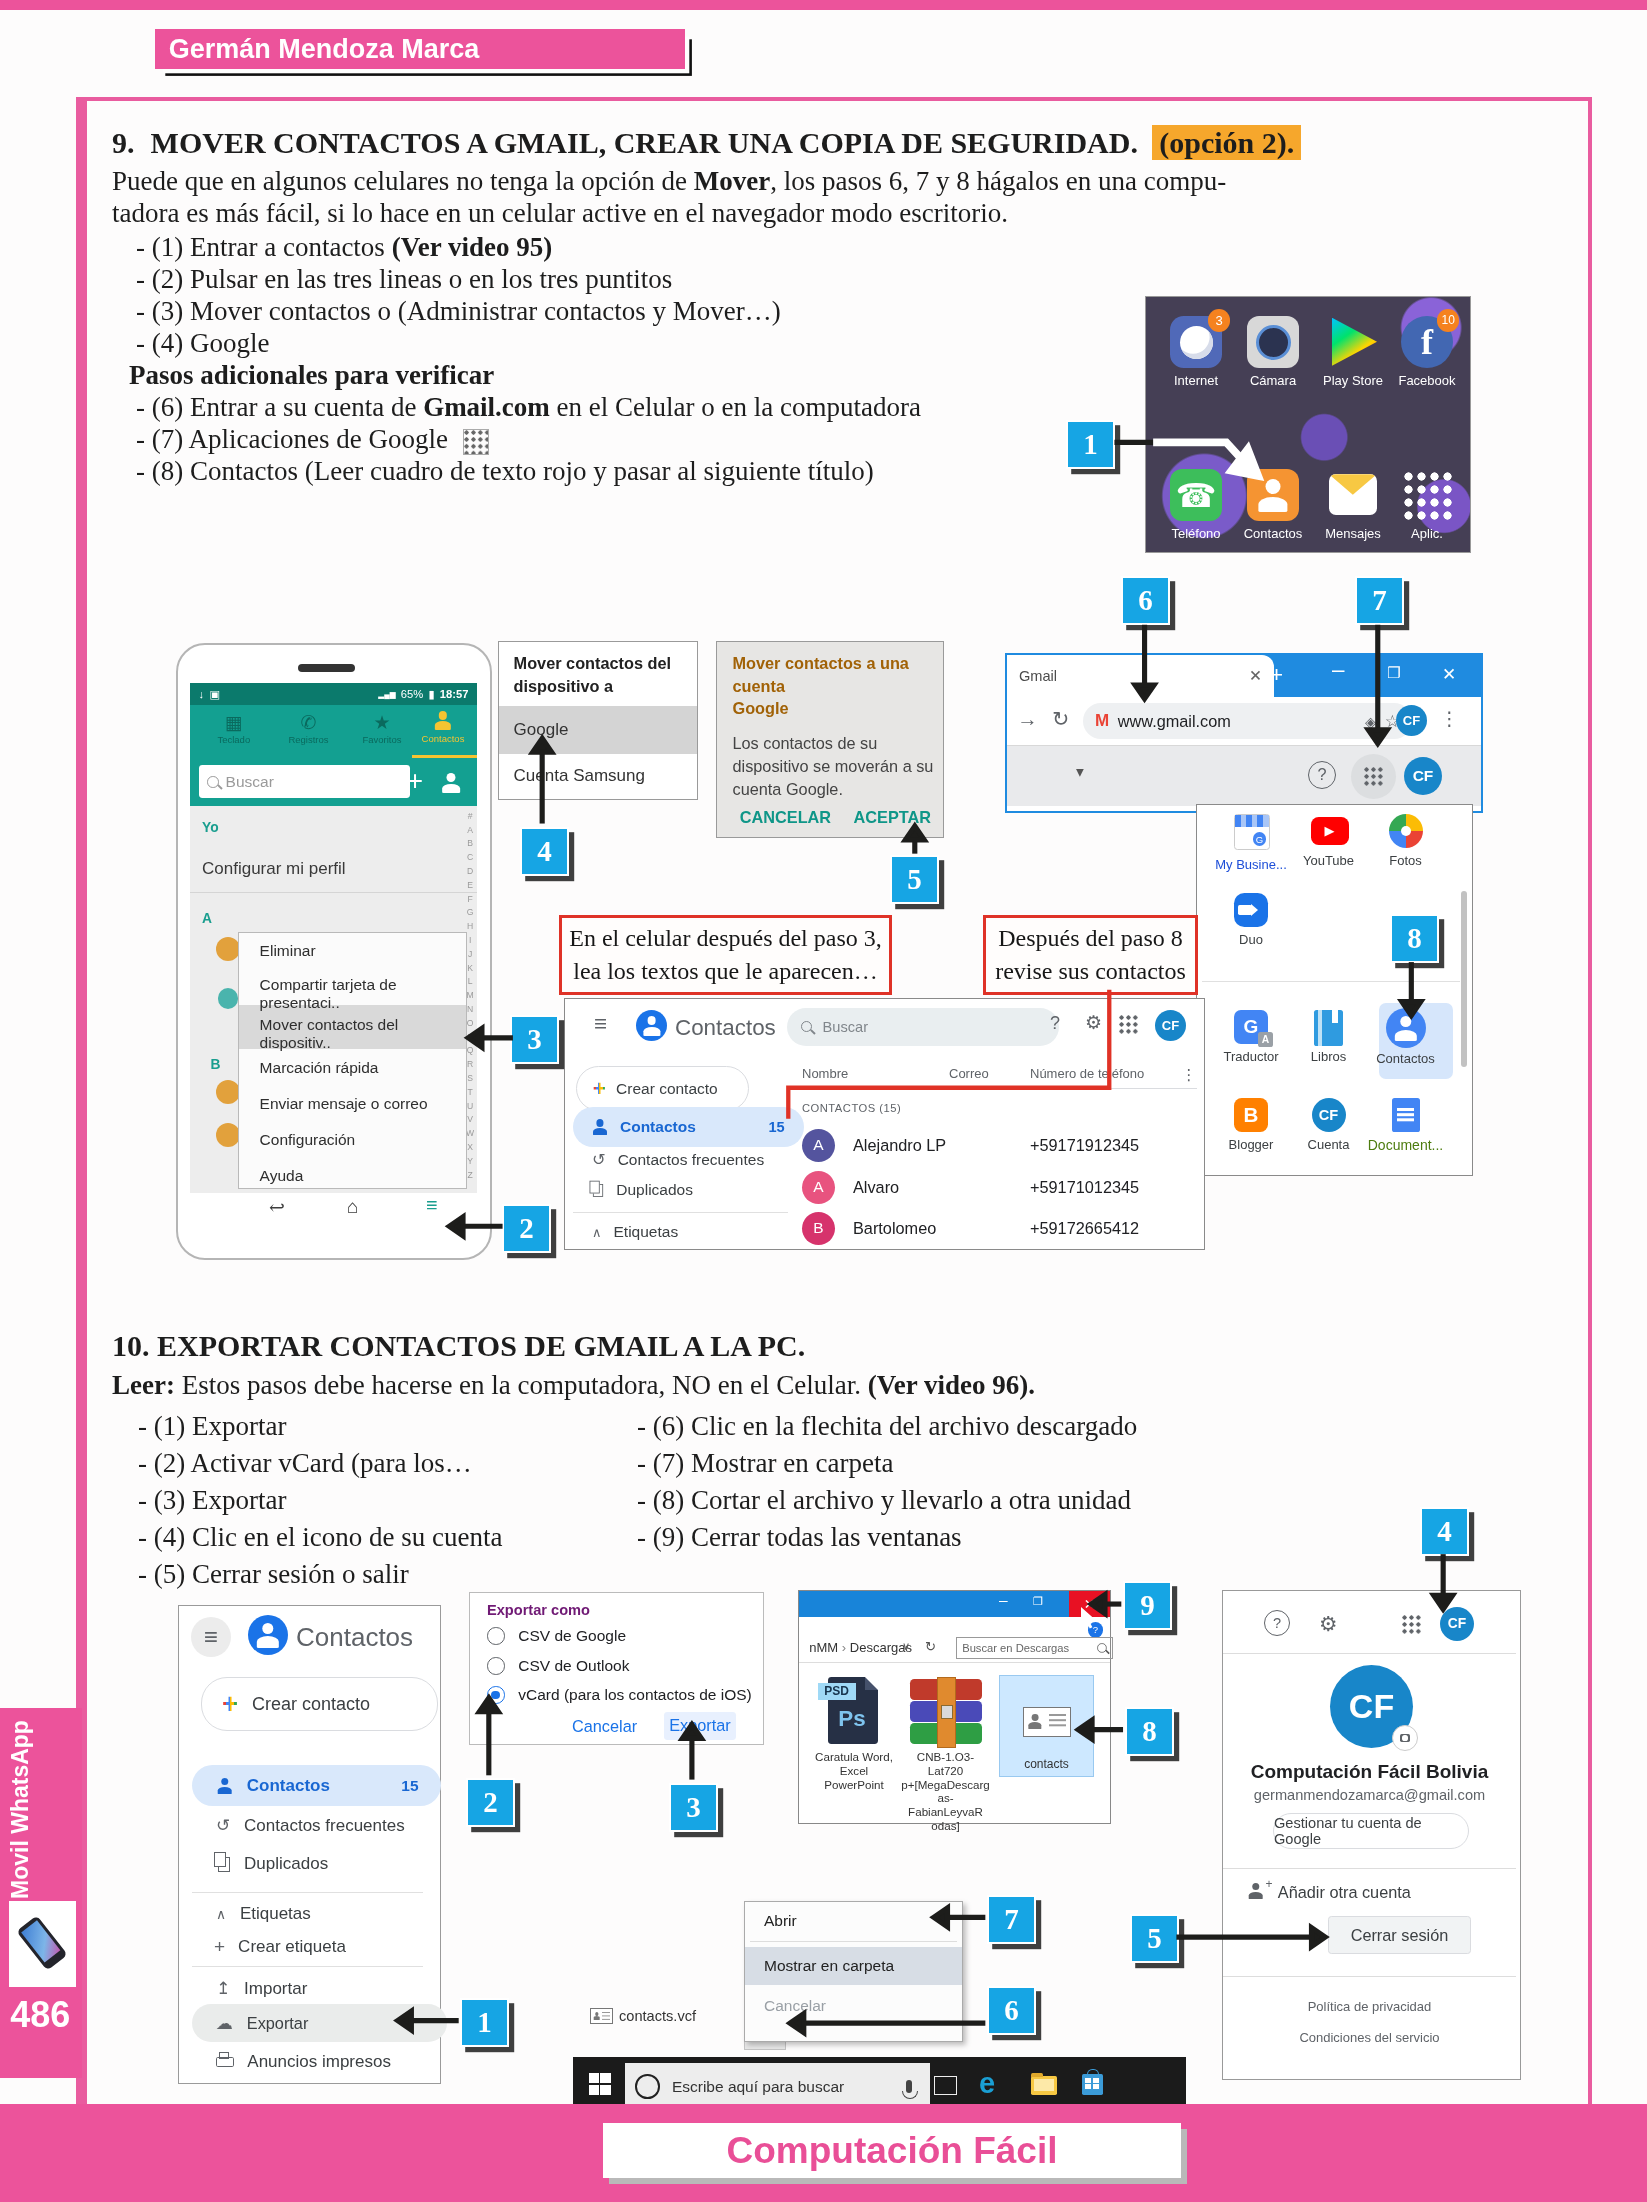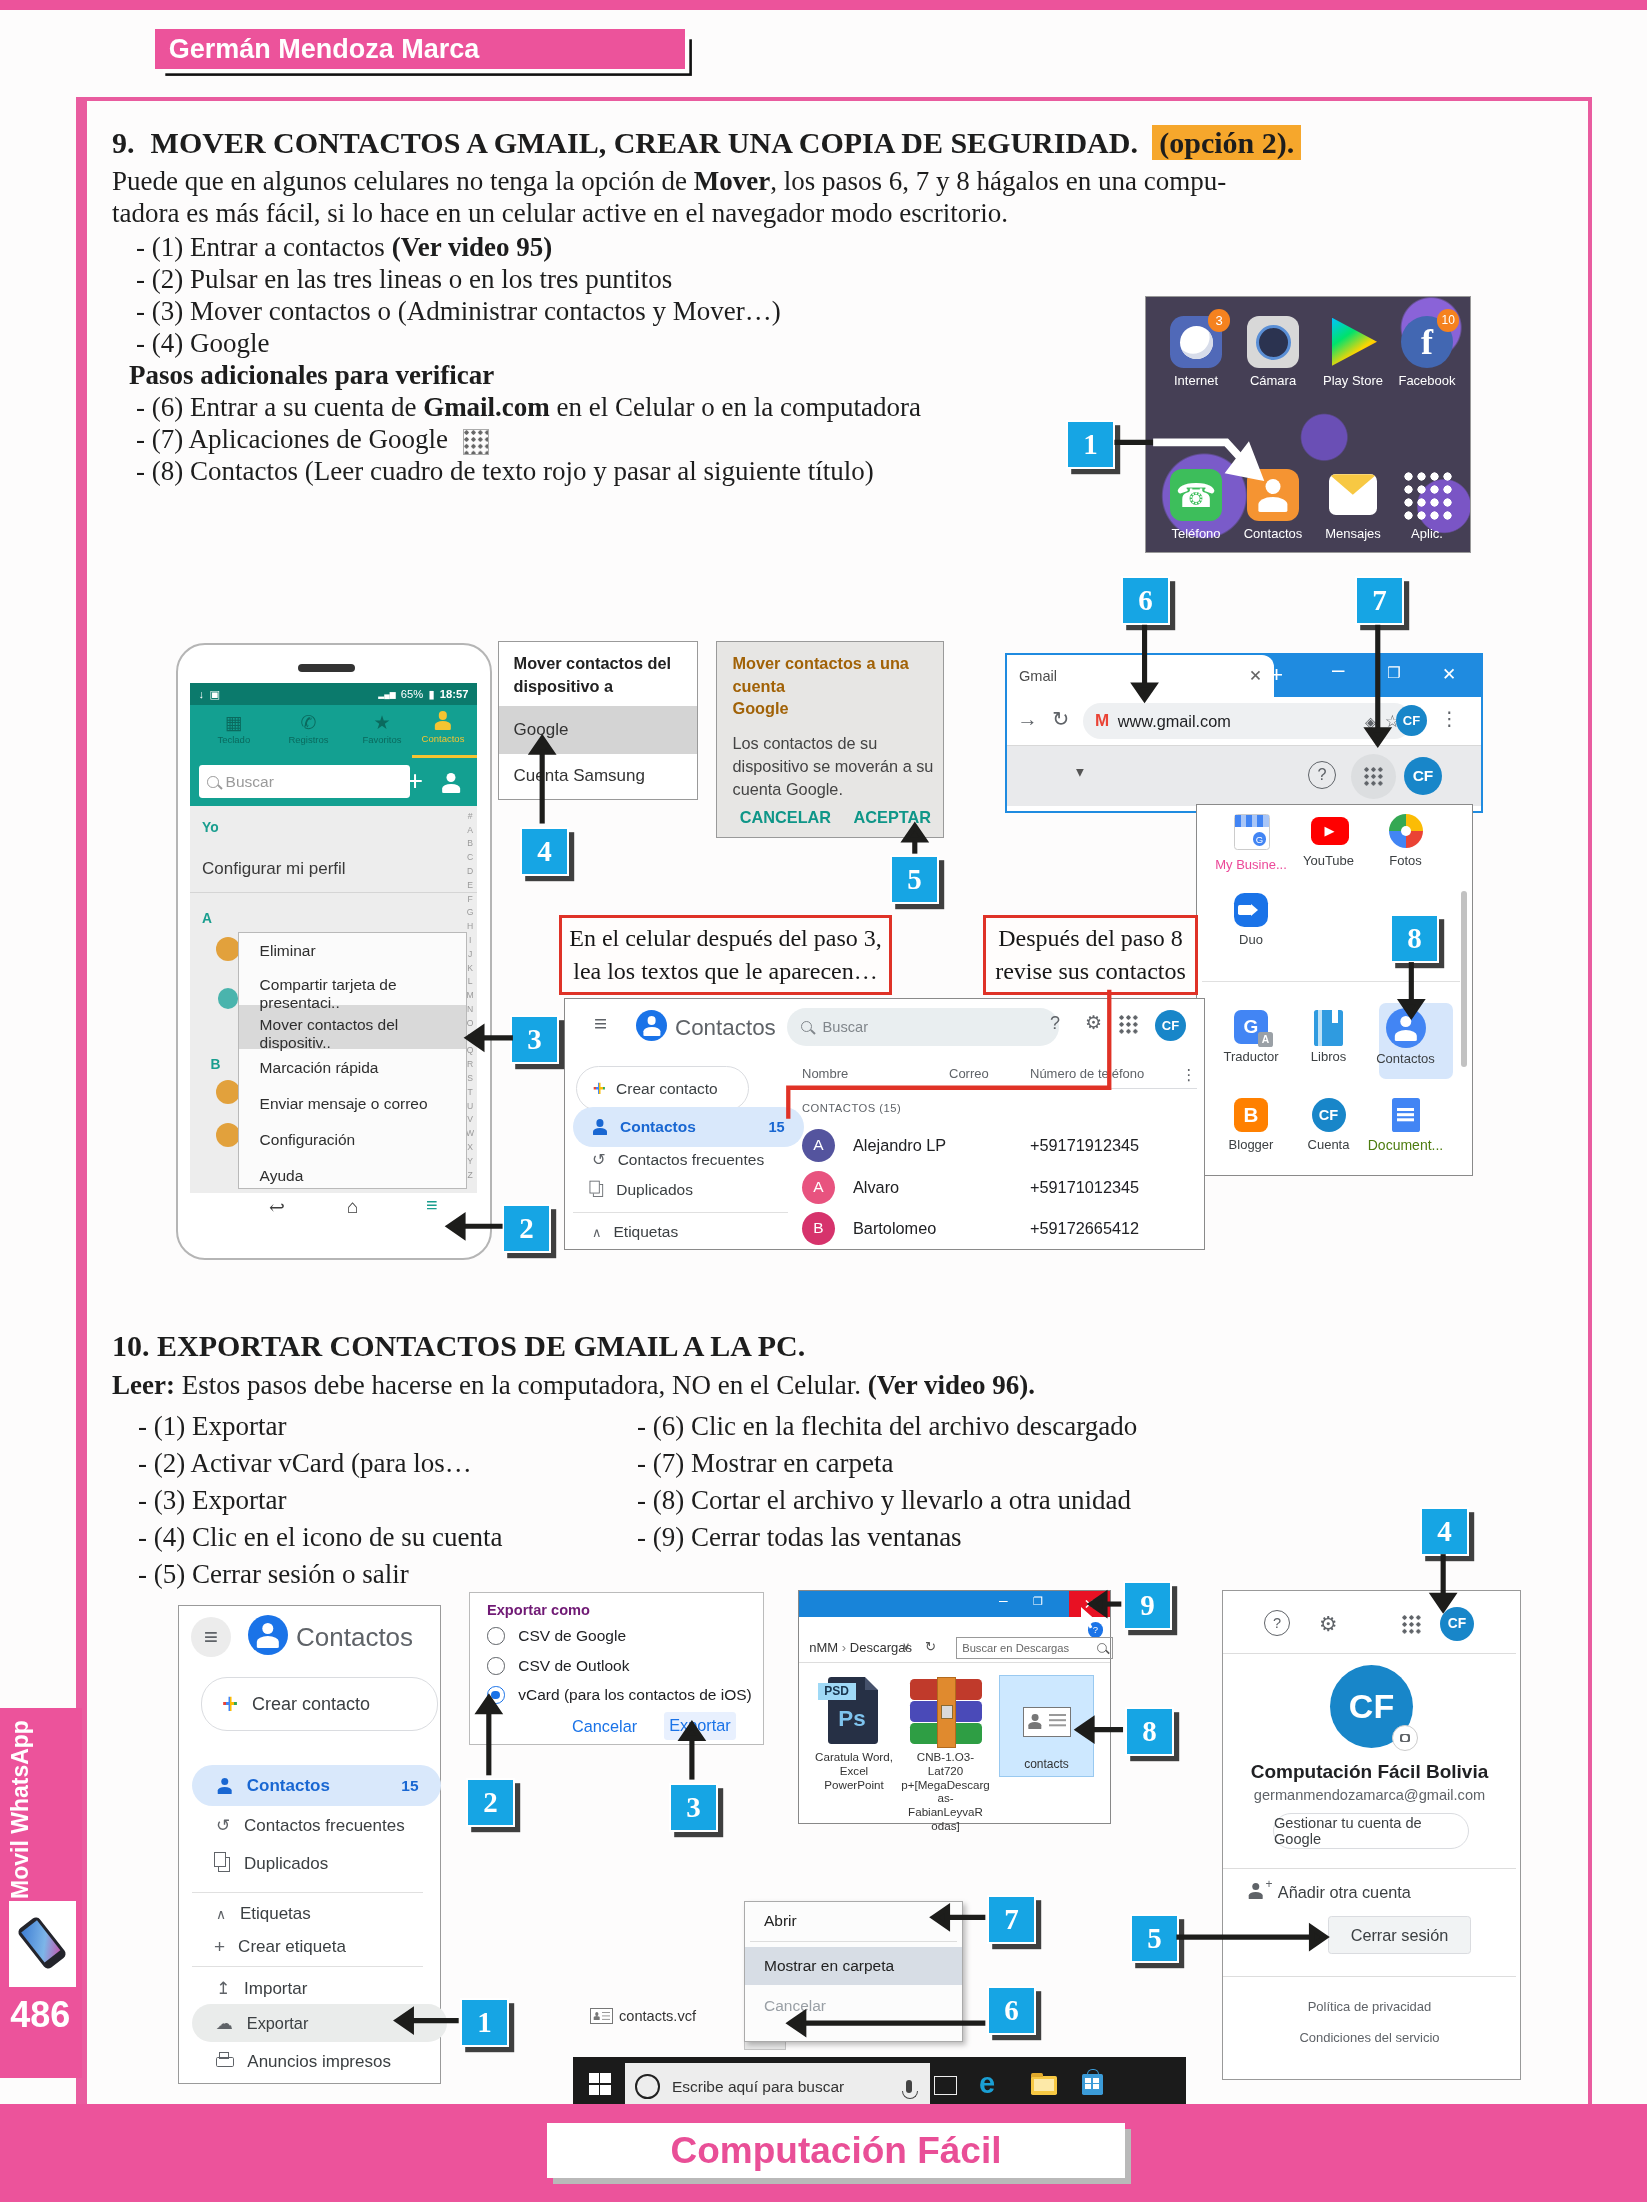--- a/index.html
+++ b/index.html
@@ -70,21 +70,21 @@
   <span>WhatsApp</span>
 </div>
 <div class="abs" style="left:8.6px;top:1901px;width:67px;height:86px;background:#fff;z-index:21;">
   <div class="abs" style="left:20.6px;top:17px;width:26px;height:50px;background:#23242b;border-radius:5.2px;transform:rotate(-38deg);">
     <div class="abs" style="left:2.6px;top:4.3px;width:20.6px;height:38px;background:linear-gradient(135deg,#3f7fd4,#7db5e8 60%,#c05bb0);"></div>
   </div>
 </div>
 <div class="abs sans b" style="left:10.3px;top:1994px;color:#fff;font-size:36px;z-index:21;">486</div>
 
 <div class="abs pink" style="left:0;top:2104px;width:1648px;height:99px;z-index:19;"></div>
-<div class="abs footerbox sans b center" style="left:547px;top:2123px;width:578px;height:55px;font-size:37px;z-index:22;">
+<div class="abs footerbox sans b center" style="left:603px;top:2123px;width:578px;height:55px;font-size:37px;z-index:22;">
   <span>Computación Fácil</span>
 </div>
 
 <div class="abs b" style="left:112px;top:126px;font-size:30px;white-space:nowrap;">
   <span>9.</span>
   <span style="margin-left:8.6px;">MOVER CONTACTOS A GMAIL, CREAR UNA COPIA DE SEGURIDAD.</span>
   <span style="background:#f6a72c;padding:0.9px 6.9px;margin-left:6.9px;">(opción 2).</span>
 </div>
 <div class="abs" style="left:112px;top:165px;width:1420px;font-size:27px;line-height:32px;">
   <span>Puede que en algunos celulares no tenga la opción de </span><span class="b">Mover</span><span>, los pasos 6, 7 y 8 hágalos en una compu-</span><br>
@@ -318,21 +318,21 @@
 </div>
 <div class="abs hand" style="left:1375px;top:804px;"></div>
 
 <div class="abs win sans" style="left:1196px;top:804px;width:275px;height:370px;border-color:#8a8a8a;">
 
   <div class="abs" style="left:15.5px;top:6.9px;width:77px;text-align:center;">
     <div class="abs" style="left:21.5px;top:1.7px;width:34px;height:34px;background:#fff;border:0.9px solid #ccc;border-radius:3.4px;">
       <div style="height:12px;background:repeating-linear-gradient(90deg,#4285f4 0 6px,#a9c6f7 6px 11.2px);"></div>
       <div class="abs avatar" style="right:2.6px;bottom:2.6px;width:13.8px;height:13.8px;background:#4285f4;font-size:9.5px;">G</div>
     </div>
-    <div style="margin-top:45px;font-size:13px;color:#ec4899;">My Busine...</div>
+    <div style="margin-top:45px;font-size:13px;color:#1d4ed8;">My Busine...</div>
   </div>
   <div class="abs" style="left:93px;top:6.9px;width:77px;text-align:center;">
     <div class="abs center" style="left:20.6px;top:5.2px;width:38px;height:27.5px;background:#f00;border-radius:7.7px;color:#fff;font-size:13px;">▶</div>
     <div style="margin-top:41px;font-size:13px;color:#3c4043;">YouTube</div>
   </div>
   <div class="abs" style="left:170px;top:6.9px;width:77px;text-align:center;">
     <div class="abs" style="left:21.5px;top:1.7px;width:34px;height:34px;border-radius:50%;background:conic-gradient(#fbbc05 0 90deg,#ea4335 90deg 180deg,#4285f4 180deg 270deg,#34a853 270deg);">
       <div class="abs" style="left:12px;top:12px;width:10.3px;height:10.3px;border-radius:50%;background:#fff;"></div>
     </div>
     <div style="margin-top:41px;font-size:13px;color:#3c4043;">Fotos</div>

